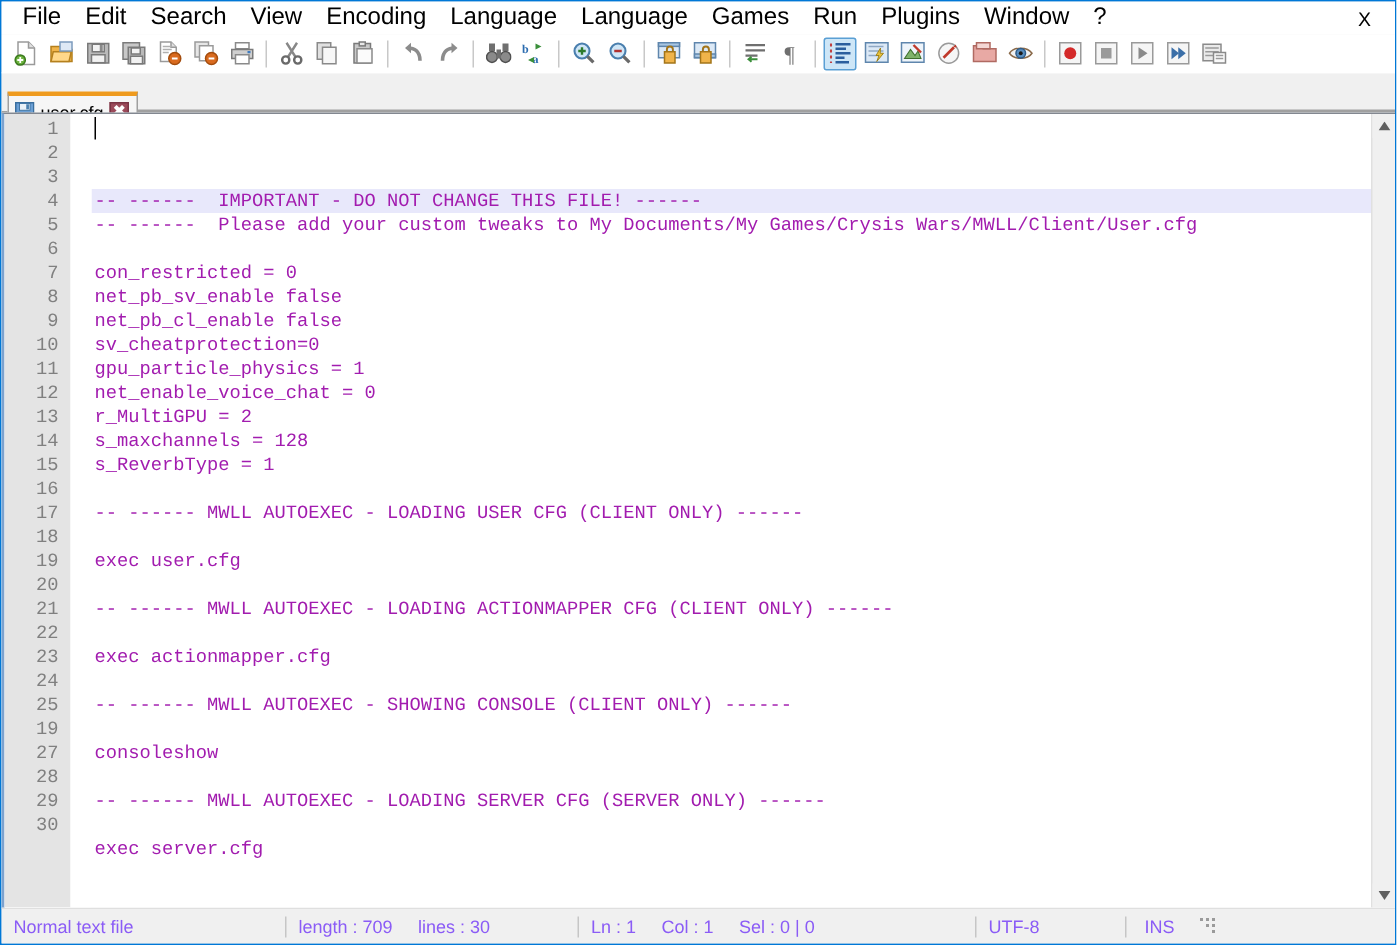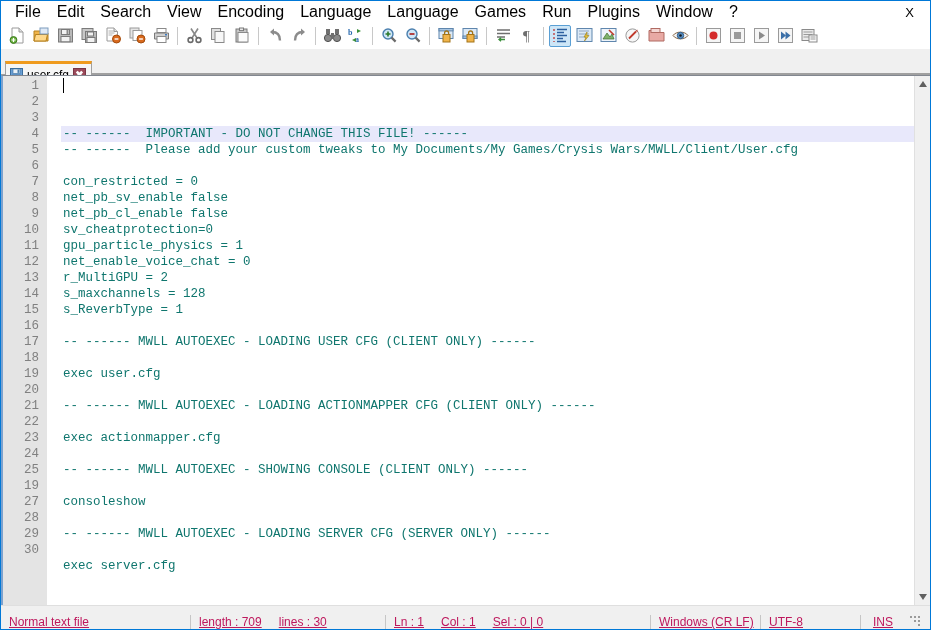--- a/index.html
+++ b/index.html
@@ -162,21 +162,21 @@
     background: #ffffff;
     flex: 0 0 auto;
   }
   .code {
     flex: 1;
     position: relative;
     padding-top: 2px;
     font-family: "Liberation Mono", monospace;
     font-size: 12.5px;
     line-height: 16px;
-    color: #0f766e;
+    color: #a21caf;
     white-space: pre;
     overflow: hidden;
   }
   .code .cl {
     height: 16px;
     padding-left: 2px;
   }
   .code .cl.current {
     background: #e8e8fb;
   }
@@ -203,25 +203,24 @@
     display: flex; align-items: center; justify-content: center;
   }
   .vscroll .track { flex: 1; }
 
   
   .statusbar {
     height: 24px;
     background: #f0f0f0;
     border-top: 1px solid #dfdfdf;
     display: flex;
-    align-items: flex-end;
+    align-items: center;
     flex: 0 0 auto;
     font-size: 12px;
-    color: #be185d;
-    text-decoration: underline;
+    color: #8b5cf6;
   }
   .sb-cell {
     display: flex;
     align-items: center;
     padding: 0 8px;
     border-right: 1px solid #c6c6c6;
     white-space: nowrap;
     cursor: default;
   }
   .sb-cell.c0 { width: 190px; }
@@ -679,21 +678,20 @@
         <span>lines : 30</span>
       </div>
     </div>
     <div class="sb-cell c2">
       <div class="sb-inner">
         <span>Ln : 1</span>
         <span>Col : 1</span>
         <span>Sel : 0 | 0</span>
       </div>
     </div>
-    <div class="sb-cell c3">Windows (CR LF)</div>
     <div class="sb-cell c4">UTF-8</div>
     <div class="sb-cell c5">INS</div>
     <div class="grip">
         <div class="grip-dots"></div>
       </div>
   </div>
 
 </div>
 
 </body></html>

